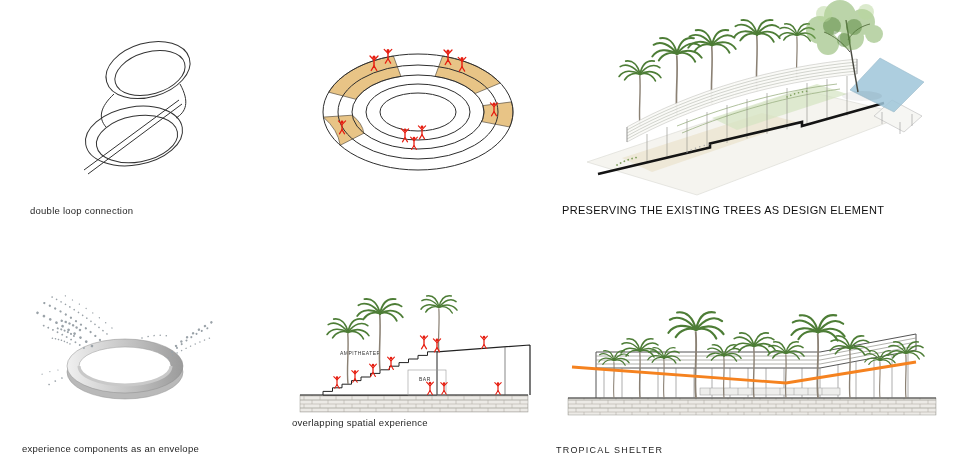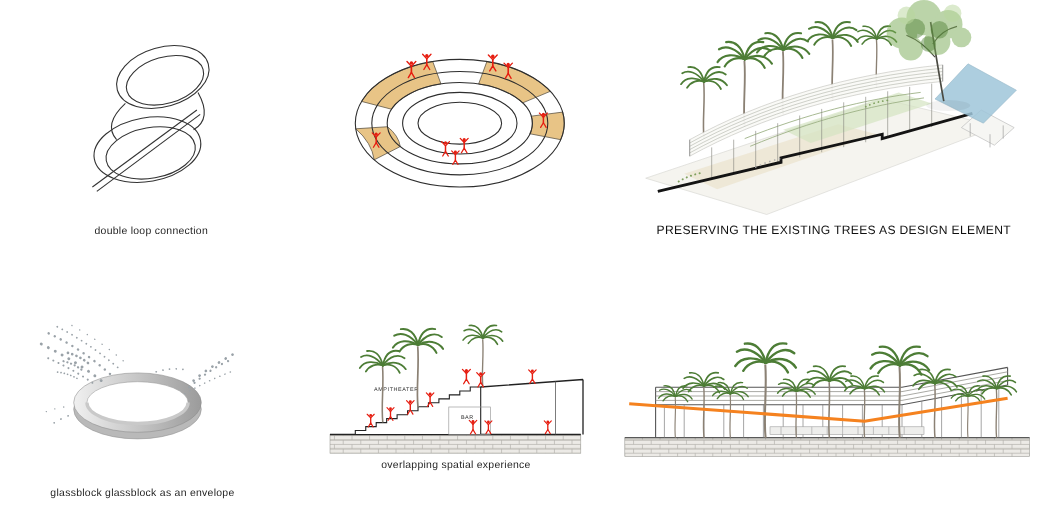--- a/index.html
+++ b/index.html
@@ -1,19 +1,19 @@
 <!DOCTYPE html>
 <html><head>
 <meta charset="utf-8">
 <style>
   html,body{margin:0;padding:0;background:#ffffff;}
   .stage{position:relative;width:960px;height:474px;background:#fff;
          font-family:"Liberation Sans",sans-serif;overflow:hidden;}
   .panel{position:absolute;display:block;}
-  .caption{position:absolute;text-align:center;color:#1f1f1f;font-size:9.5px;
+  .caption{position:absolute;text-align:left;color:#1f1f1f;font-size:9.5px;
            letter-spacing:.25px;line-height:13px;}
   .caption-big{font-size:11px;letter-spacing:.3px;color:#101010;line-height:14px;}
   .caption-caps{font-size:9px;letter-spacing:1.2px;}
   .svg-label{font-size:5px;fill:#333;letter-spacing:.5px;
              font-family:"Liberation Sans",sans-serif;}
   svg{display:block;}
 </style>
 </head>
 <body>
 
@@ -178,21 +178,21 @@
       <path d="M58,48 q-10,-8 -22,-10" stroke-width="2.4" stroke-dasharray="0.1 4"></path>
       <path d="M48,62 q-9,-5 -20,-6" stroke-width="1.5" stroke-dasharray="0.1 3"></path>
       <path d="M150,70 C162,60 172,52 186,46" stroke-width="2" stroke-dasharray="0.1 6"></path>
       <path d="M146,76 C160,68 172,62 188,56" stroke-width="1.4" stroke-dasharray="0.1 5"></path>
       <path d="M154,64 C164,55 176,48 190,40" stroke-width="2.4" stroke-dasharray="0.1 7"></path>
       <path d="M40,96 q-10,4 -18,10" stroke-width="1.6" stroke-dasharray="0.1 7"></path>
       <path d="M36,88 q-12,2 -20,6" stroke-width="1.2" stroke-dasharray="0.1 8"></path>
       <path d="M120,56 q14,-4 26,-2" stroke-width="1.5" stroke-dasharray="0.1 6"></path>
     </g>
   </svg>
-  <div class="caption" style="left:22px;top:442px;width:215px">glassblock glassblock as an envelope</div>
+  <div class="caption" style="left:22px;top:442px;width:215px">experience components as an envelope</div>
 
   <svg class="panel" style="left:292px;top:288px" width="245" height="145" viewBox="0 0 245 145">
     <rect x="8" y="107" width="228" height="17" fill="url(#bricks)" stroke="#9a9a94" stroke-width="0.5"></rect>
     <path d="M8,107 H236" stroke="#222" stroke-width="1.2"></path>
     <path d="M31,107 L31,103.4 L40.5,103.4 L40.5,99.8 L50,99.8 L50,96.2 L59.5,96.2 L59.5,92.6 L69,92.6 L69,89
              L78.5,89 L78.5,85.4 L88,85.4 L88,81.8 L97.5,81.8 L97.5,78.2 L107,78.2 L107,74.6 L116.5,74.6
              L116.5,71 L126,71 L126,67.4 L135.5,67.4 L135.5,63.8 L145,63.8 L145,107 Z" fill="#ffffff" stroke="#222" stroke-width="1"></path>
     <g stroke="#222" stroke-width="1.2" fill="none">
       <path d="M145,63.8 L238,57 M238,57 L238,107"></path>
     </g>
@@ -248,14 +248,15 @@
       <use href="#palm" transform="translate(168,102) scale(0.9) translate(-20,-60)"></use>
       <use href="#palm" transform="translate(198,102) scale(1.1) translate(-20,-60)"></use>
       <use href="#palm" transform="translate(230,102) scale(0.95) translate(-20,-60)"></use>
       <use href="#palm" transform="translate(262,102) scale(1.4) translate(-20,-60)"></use>
       <use href="#palm" transform="translate(294,102) scale(1.05) translate(-20,-60)"></use>
       <use href="#palm" transform="translate(324,102) scale(0.8) translate(-20,-60)"></use>
       <use href="#palm" transform="translate(350,102) scale(0.95) translate(-20,-60)"></use>
     </g>
     <path d="M16,71 L230,87 L360,66" fill="none" stroke="#f5821f" stroke-width="2.8"></path>
   </svg>
+  <div class="caption caption-caps" style="left:556px;top:444px;width:392px">TROPICAL SHELTER</div>
 
 </div>
 
 </body></html>

